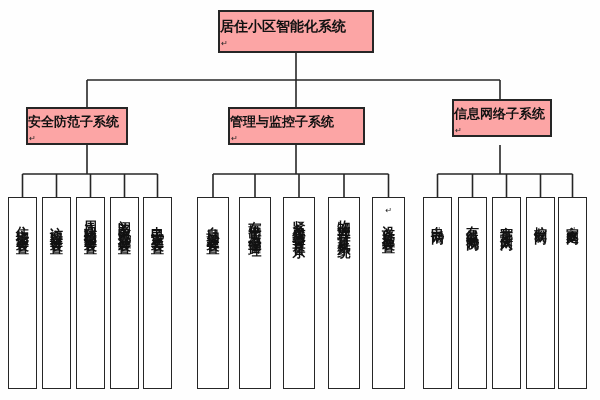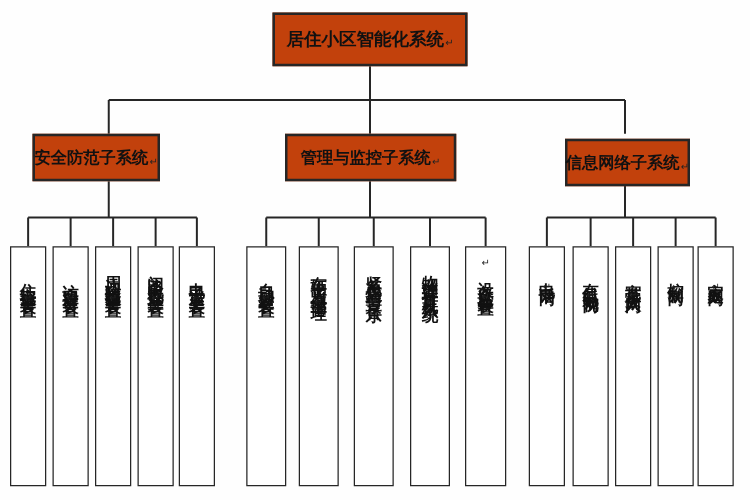--- a/index.html
+++ b/index.html
@@ -2,23 +2,23 @@
 <html><head>
 <meta charset="utf-8">
 <style>
   html,body{margin:0;padding:0;background:#fff;}
   .canvas{
     position:relative;width:600px;height:400px;background:#fefefe;
     font-family:"Liberation Sans",sans-serif;color:#111;overflow:hidden;
   }
   .connectors{position:absolute;left:0;top:0;width:600px;height:400px;}
   .node{
-    position:absolute;background:#c2410c;border:2px solid #262626;
-    display:flex;align-items:center;justify-content:center;
-    font-weight:bold;white-space:nowrap;box-sizing:border-box;
+    position:absolute;background:#fca5a5;border:2px solid #262626;
+    display:flex;align-items:flex-start;justify-content:center;
+    font-weight:bold;white-space:nowrap;box-sizing:border-box;flex-direction:column;
   }
   .root{font-size:14px;}
   .branch{font-size:13px;}
   .hmark{font-size:8px;font-weight:normal;margin-left:1px;transform:translateY(3px);color:#222;}
   .leaf{
     position:absolute;background:#fff;border:1.5px solid #262626;
     display:flex;justify-content:center;align-items:flex-start;
     box-sizing:border-box;top:197px;height:192px;width:29px;
   }
   .vtext{
@@ -75,21 +75,21 @@
   </div>
 
   <div class="node branch" style="left:26px;top:107px;width:102px;height:38px;">
     <span>安全防范子系统</span>
       <span class="hmark">↵</span>
   </div>
   <div class="node branch" style="left:228px;top:107px;width:137px;height:38px;">
     <span>管理与监控子系统</span>
       <span class="hmark">↵</span>
   </div>
-  <div class="node branch" style="left:452px;top:111px;width:100px;height:38px;">
+  <div class="node branch" style="left:452px;top:99px;width:100px;height:38px;">
     <span>信息网络子系统</span>
       <span class="hmark">↵</span>
   </div>
 
   <div class="leaf" style="left:8px;">
     <div class="vtext"><span>住宅报警装置</span><span class="vmark">↵</span></div>
   </div>
   <div class="leaf" style="left:42px;">
     <div class="vtext"><span>访客对讲装置</span><span class="vmark">↵</span></div>
   </div>

